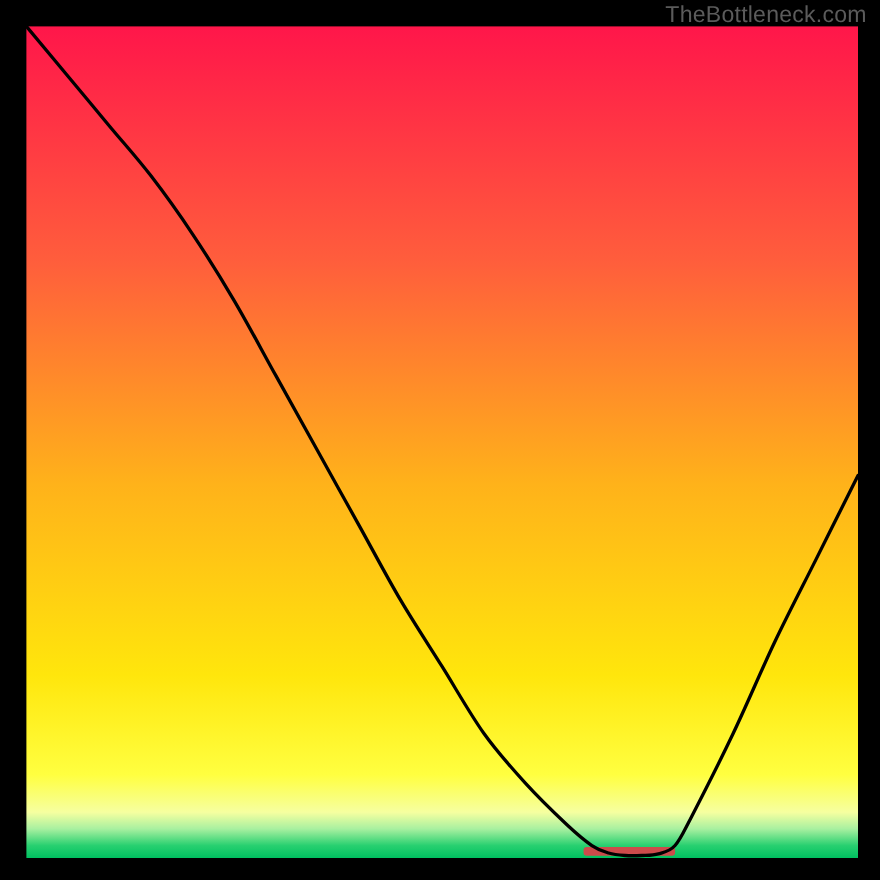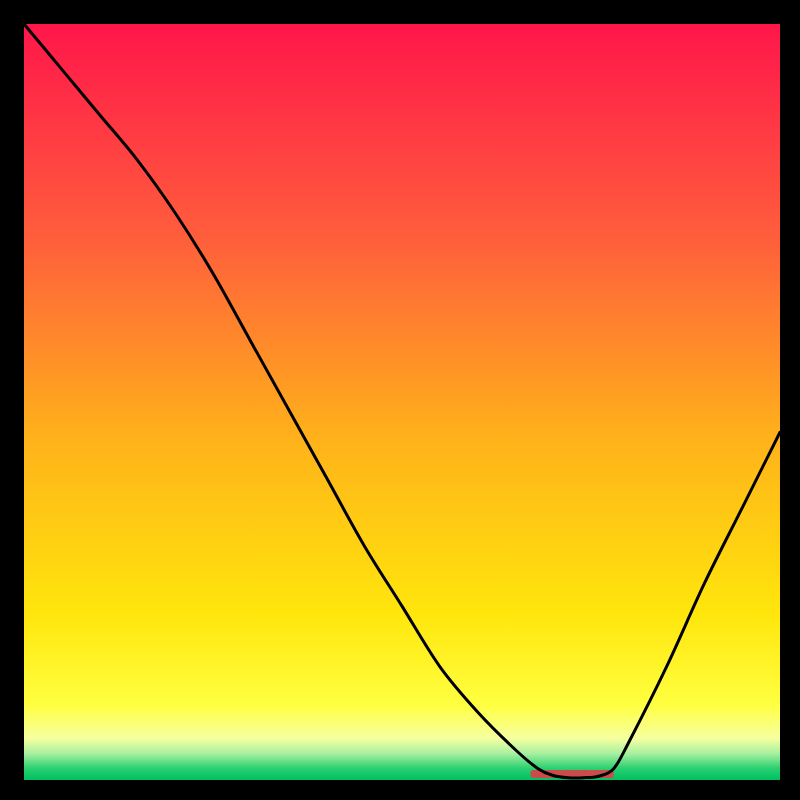--- a/index.html
+++ b/index.html
@@ -30,20 +30,21 @@
     position: absolute;
     left: 0;
     top: 0;
     display: block;
   }
 </style>
 </head>
 <body>
 
 <div class="stage">
+  <div class="watermark">TheBottleneck.com</div>
 
   <svg id="chart-svg" width="800" height="800" viewBox="0 0 800 800">
     <defs>
       <linearGradient id="bg-grad" x1="0" y1="0" x2="0" y2="1">
           <stop offset="0.00%" stop-color="#ff164a"></stop>
           <stop offset="28.00%" stop-color="#ff5d3c"></stop>
           <stop offset="55.00%" stop-color="#ffb21a"></stop>
           <stop offset="78.00%" stop-color="#ffe60c"></stop>
           <stop offset="90.00%" stop-color="#ffff40"></stop>
           <stop offset="94.50%" stop-color="#f6ffa0"></stop>

